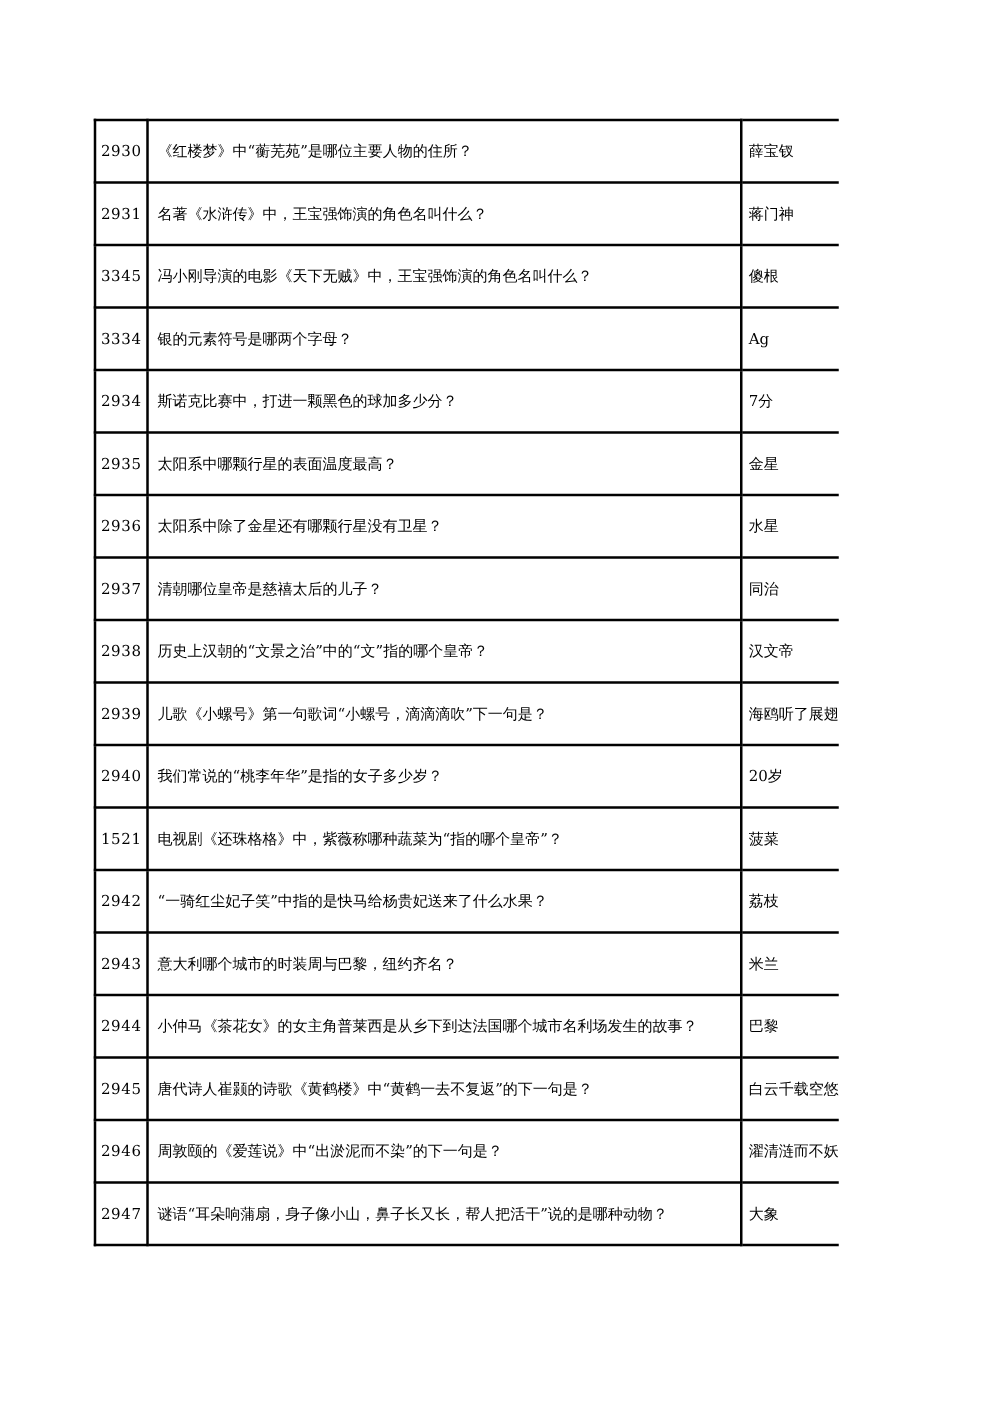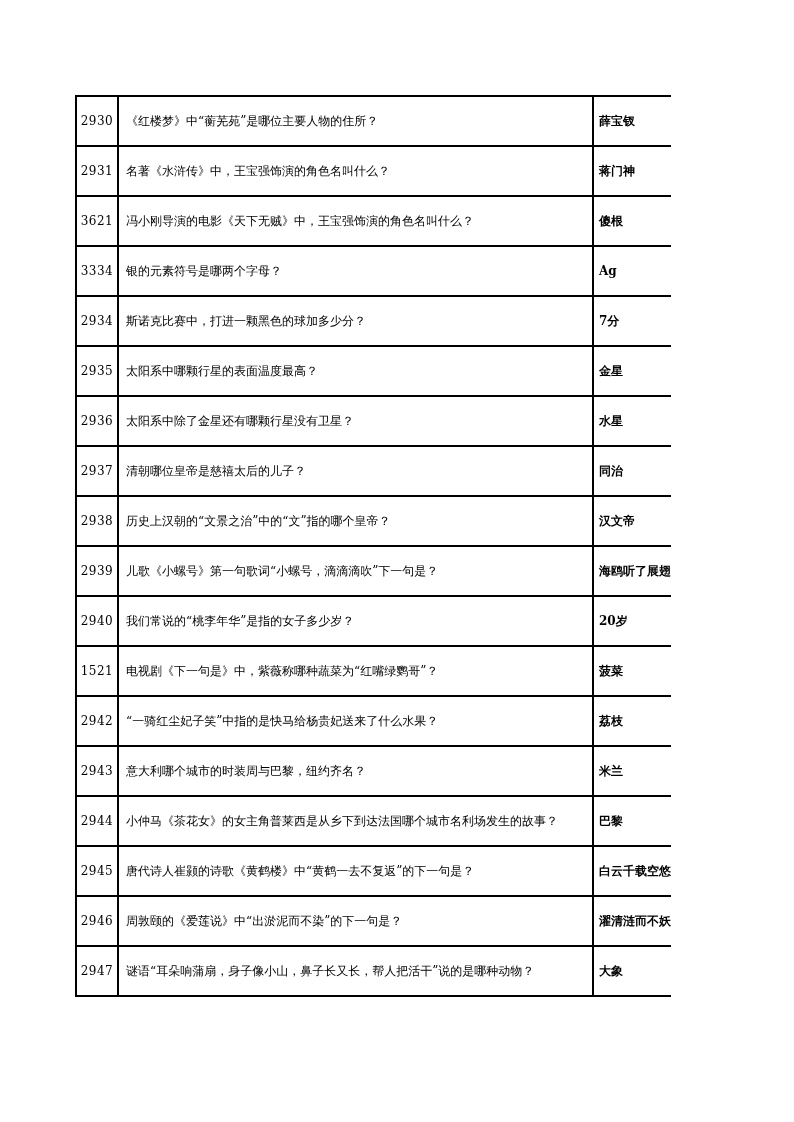--- a/index.html
+++ b/index.html
@@ -36,21 +36,20 @@
     text-align: center;
     font-family: "DejaVu Serif", "Liberation Serif", serif;
     letter-spacing: 0.5px;
   }
   td.cell-q {
     padding-left: 7px;
   }
   td.cell-a {
     padding-left: 5px;
     padding-right: 2px;
-    font-weight: bold;
   }
 </style>
 </head>
 <body>
 
 <div class="sheet">
   <table class="quiz-table">
     <colgroup>
       <col style="width:42px">
       <col style="width:475px">
@@ -63,21 +62,21 @@
     <td class="cell-a">薛宝钗</td>
   </tr>
 
   <tr>
     <td class="cell-num">2931</td>
     <td class="cell-q">名著《水浒传》中，王宝强饰演的角色名叫什么？</td>
     <td class="cell-a">蒋门神</td>
   </tr>
 
   <tr>
-    <td class="cell-num">3621</td>
+    <td class="cell-num">3345</td>
     <td class="cell-q">冯小刚导演的电影《天下无贼》中，王宝强饰演的角色名叫什么？</td>
     <td class="cell-a">傻根</td>
   </tr>
 
   <tr>
     <td class="cell-num">3334</td>
     <td class="cell-q">银的元素符号是哪两个字母？</td>
     <td class="cell-a">Ag</td>
   </tr>
 
@@ -118,21 +117,21 @@
   </tr>
 
   <tr>
     <td class="cell-num">2940</td>
     <td class="cell-q">我们常说的“桃李年华”是指的女子多少岁？</td>
     <td class="cell-a">20岁</td>
   </tr>
 
   <tr>
     <td class="cell-num">1521</td>
-    <td class="cell-q">电视剧《下一句是》中，紫薇称哪种蔬菜为“红嘴绿鹦哥”？</td>
+    <td class="cell-q">电视剧《还珠格格》中，紫薇称哪种蔬菜为“指的哪个皇帝”？</td>
     <td class="cell-a">菠菜</td>
   </tr>
 
   <tr>
     <td class="cell-num">2942</td>
     <td class="cell-q">“一骑红尘妃子笑”中指的是快马给杨贵妃送来了什么水果？</td>
     <td class="cell-a">荔枝</td>
   </tr>
 
   <tr>

